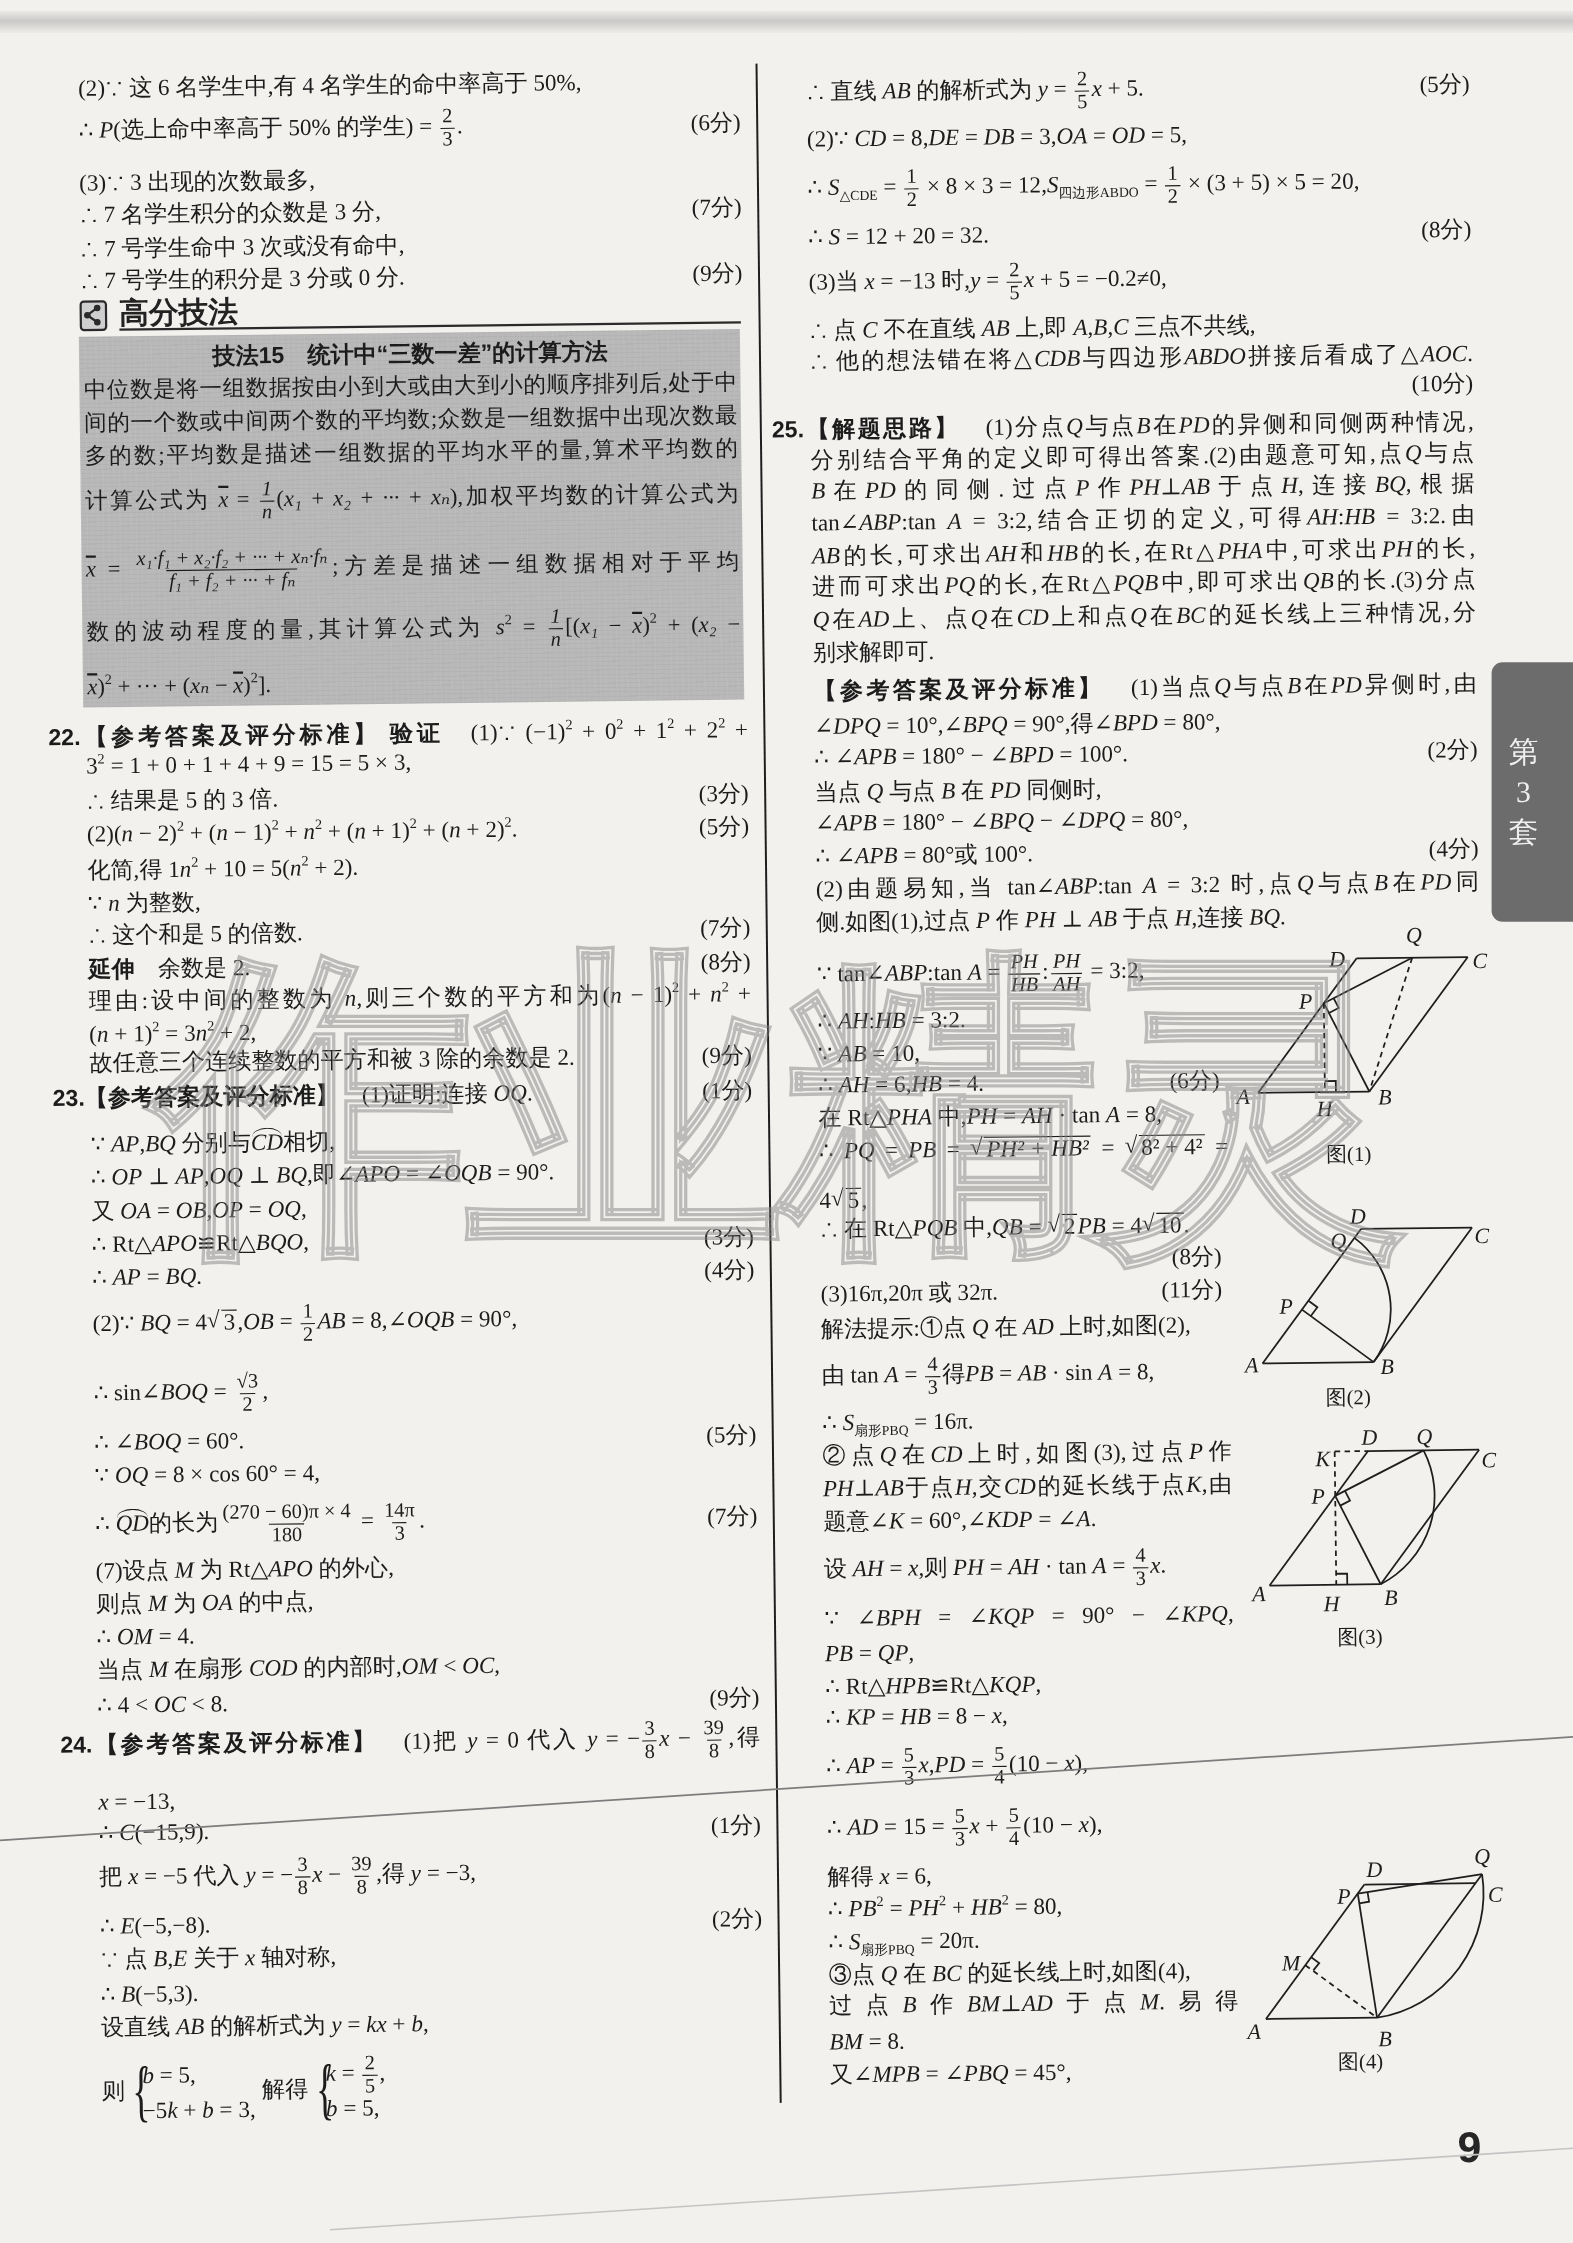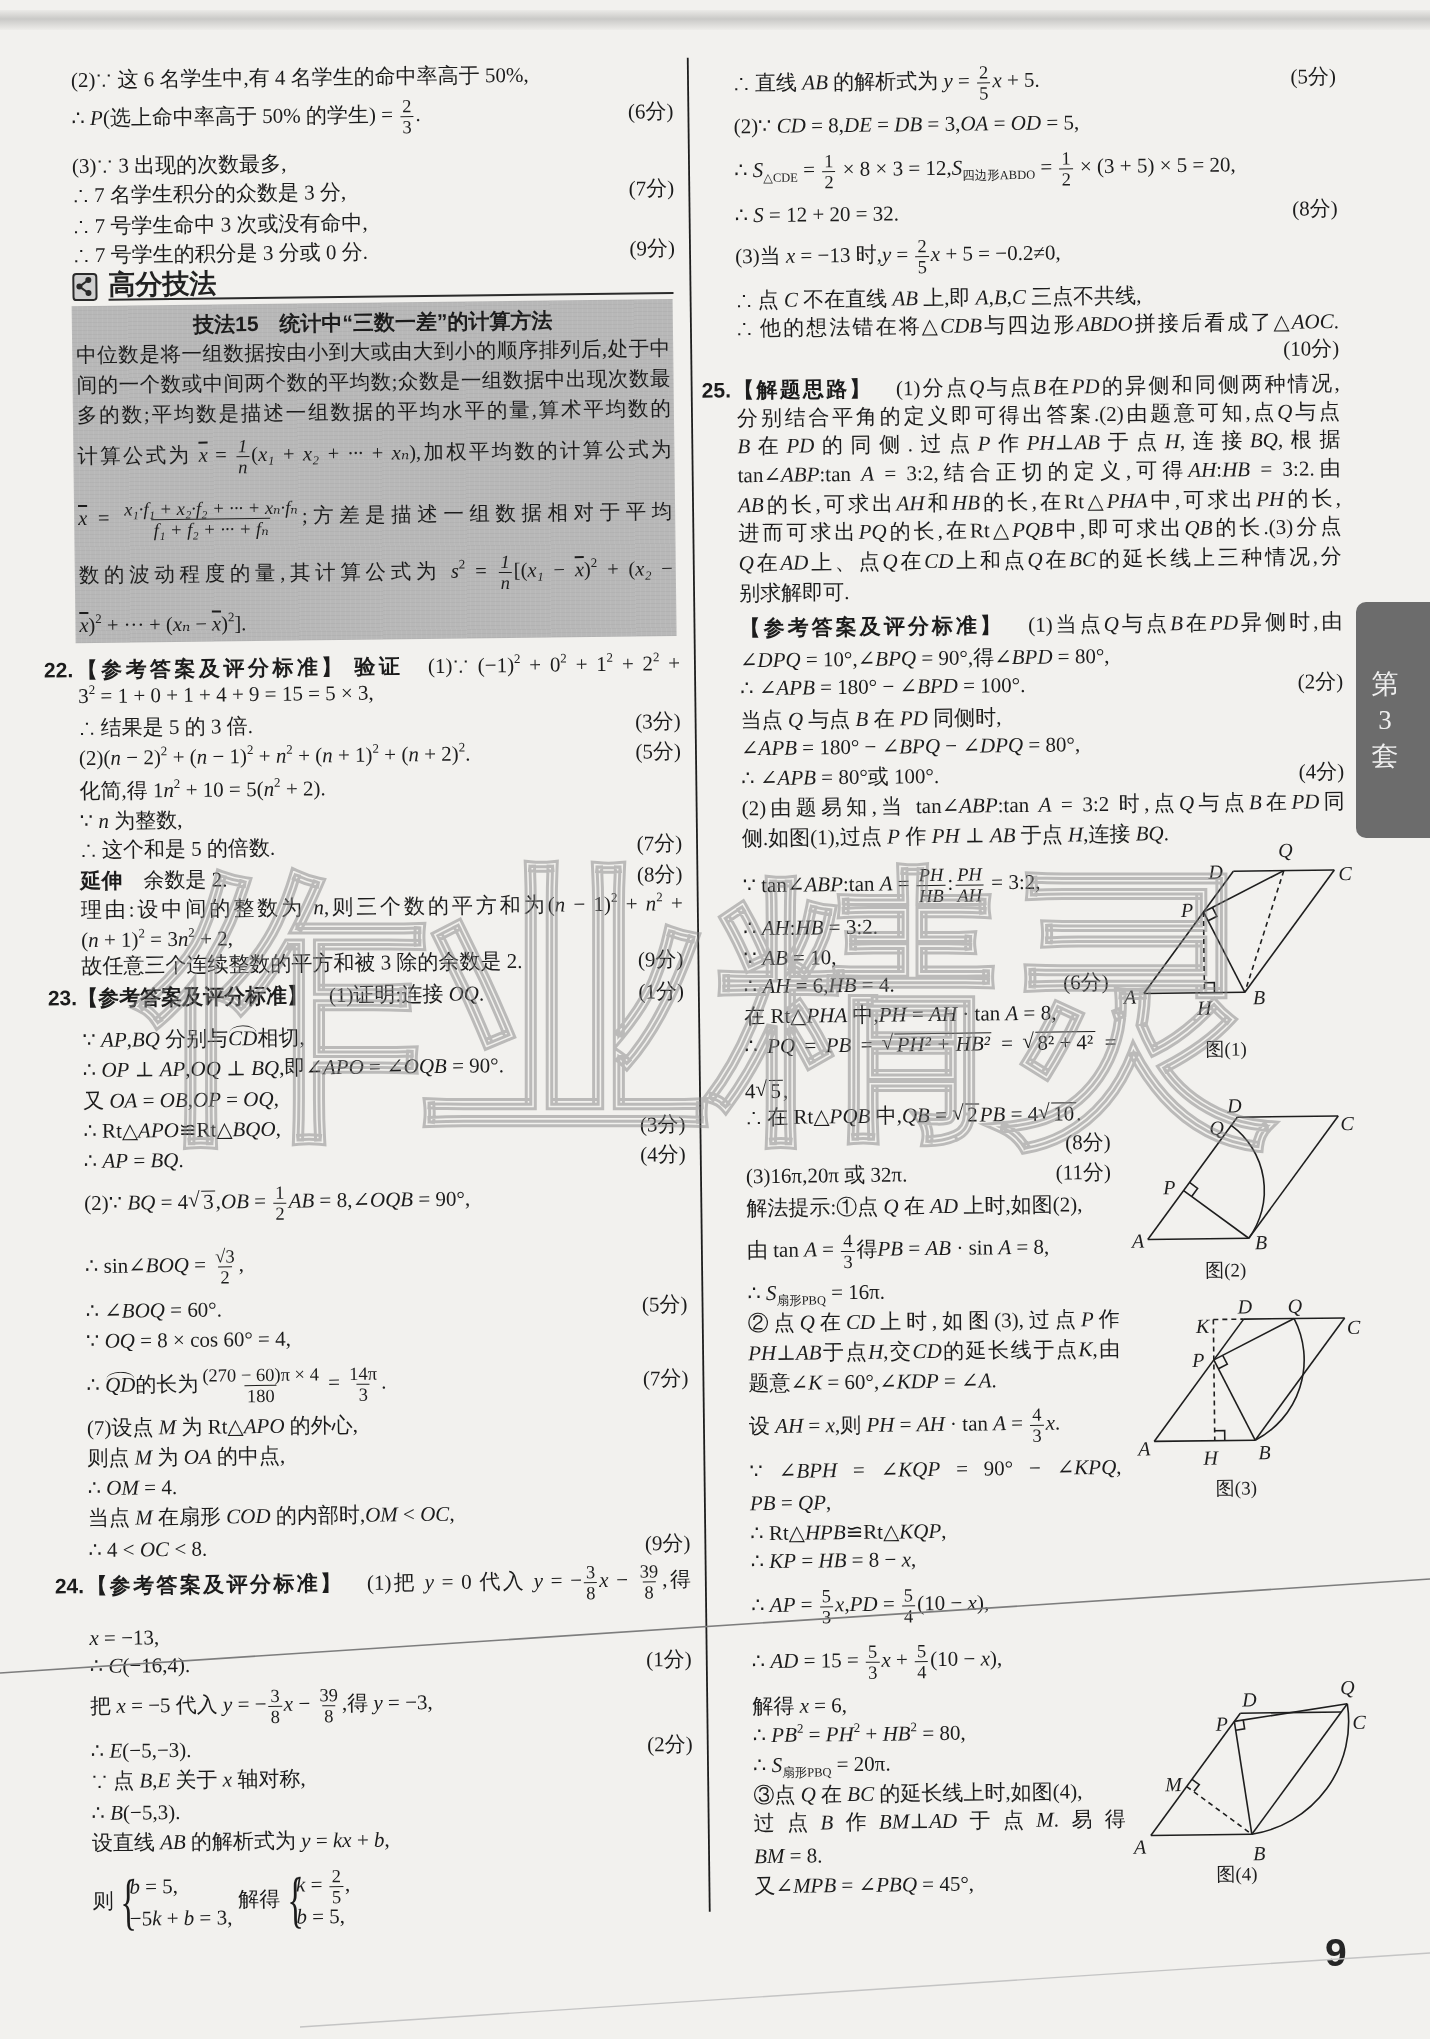--- a/index.html
+++ b/index.html
@@ -137,29 +137,29 @@
   <div class="ln L" style="top:1538px"><span class="t">∴ 4 &lt; </span><span class="it">OC</span><span class="t"> &lt; 8.</span><span class="score">(9分)</span></div>
 
   <div class="ln Ln j" style="top:1574px"><span class="bold">24.</span><span class="bold">【参考答案及评分标准】</span><span class="t">　(1)把 </span><span class="it">y</span><span class="t"> = 0 代入 </span><span class="it">y</span><span class="t"> = −</span><span class="frac">
         <span class="num">3</span>
         <span class="den">8</span>
       </span><span class="it">x</span><span class="t"> − </span><span class="frac">
         <span class="num">39</span>
         <span class="den">8</span>
       </span><span class="t">,得</span></div>
   <div class="ln L" style="top:1626px"><span class="it">x</span><span class="t"> = −13,</span></div>
-  <div class="ln L" style="top:1654px"><span class="t">∴ </span><span class="it">C</span><span class="t">(−16,4).</span><span class="score">(1分)</span></div>
+  <div class="ln L" style="top:1654px"><span class="t">∴ </span><span class="it">C</span><span class="t">(−15,9).</span><span class="score">(1分)</span></div>
   <div class="ln L" style="top:1694px"><span class="t">把 </span><span class="it">x</span><span class="t"> = −5 代入 </span><span class="it">y</span><span class="t"> = −</span><span class="frac">
         <span class="num">3</span>
         <span class="den">8</span>
       </span><span class="it">x</span><span class="t"> − </span><span class="frac">
         <span class="num">39</span>
         <span class="den">8</span>
       </span><span class="t">,得 </span><span class="it">y</span><span class="t"> = −3,</span></div>
-  <div class="ln L" style="top:1739px"><span class="t">∴ </span><span class="it">E</span><span class="t">(−5,−3).</span><span class="score">(2分)</span></div>
+  <div class="ln L" style="top:1739px"><span class="t">∴ </span><span class="it">E</span><span class="t">(−5,−8).</span><span class="score">(2分)</span></div>
   <div class="ln L" style="top:1769px"><span class="t">∵ 点 </span><span class="it">B</span><span class="t">,</span><span class="it">E</span><span class="t"> 关于 </span><span class="it">x</span><span class="t"> 轴对称,</span></div>
   <div class="ln L" style="top:1801px"><span class="t">∴ </span><span class="it">B</span><span class="t">(−5,3).</span></div>
   <div class="ln L" style="top:1831px"><span class="t">设直线 </span><span class="it">AB</span><span class="t"> 的解析式为 </span><span class="it">y</span><span class="t"> = </span><span class="it">kx</span><span class="t"> + </span><span class="it">b</span><span class="t">,</span></div>
   <div class="ln L" style="top:1889px"><span class="t">则</span><span class="sys">
         <span class="row"><span class="it">b</span><span class="t"> = 5,</span></span>
         <span class="row"><span class="t">−5</span><span class="it">k</span><span class="t"> + </span><span class="it">b</span><span class="t"> = 3,</span></span>
       </span><span class="t">解得</span><span class="sys">
         <span class="row"><span class="it">k</span><span class="t"> = </span><span class="frac">
             <span class="num">2</span>
             <span class="den">5</span>

